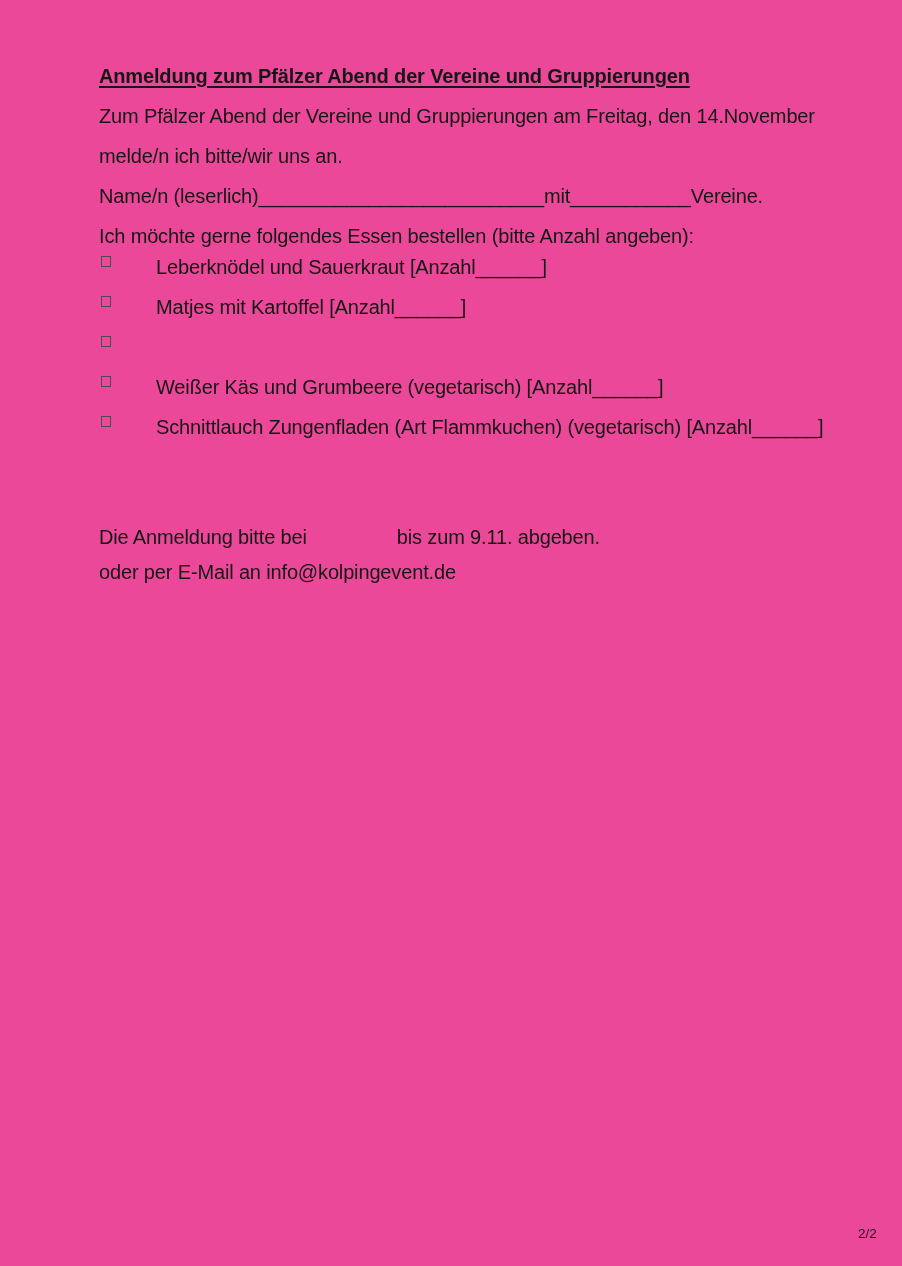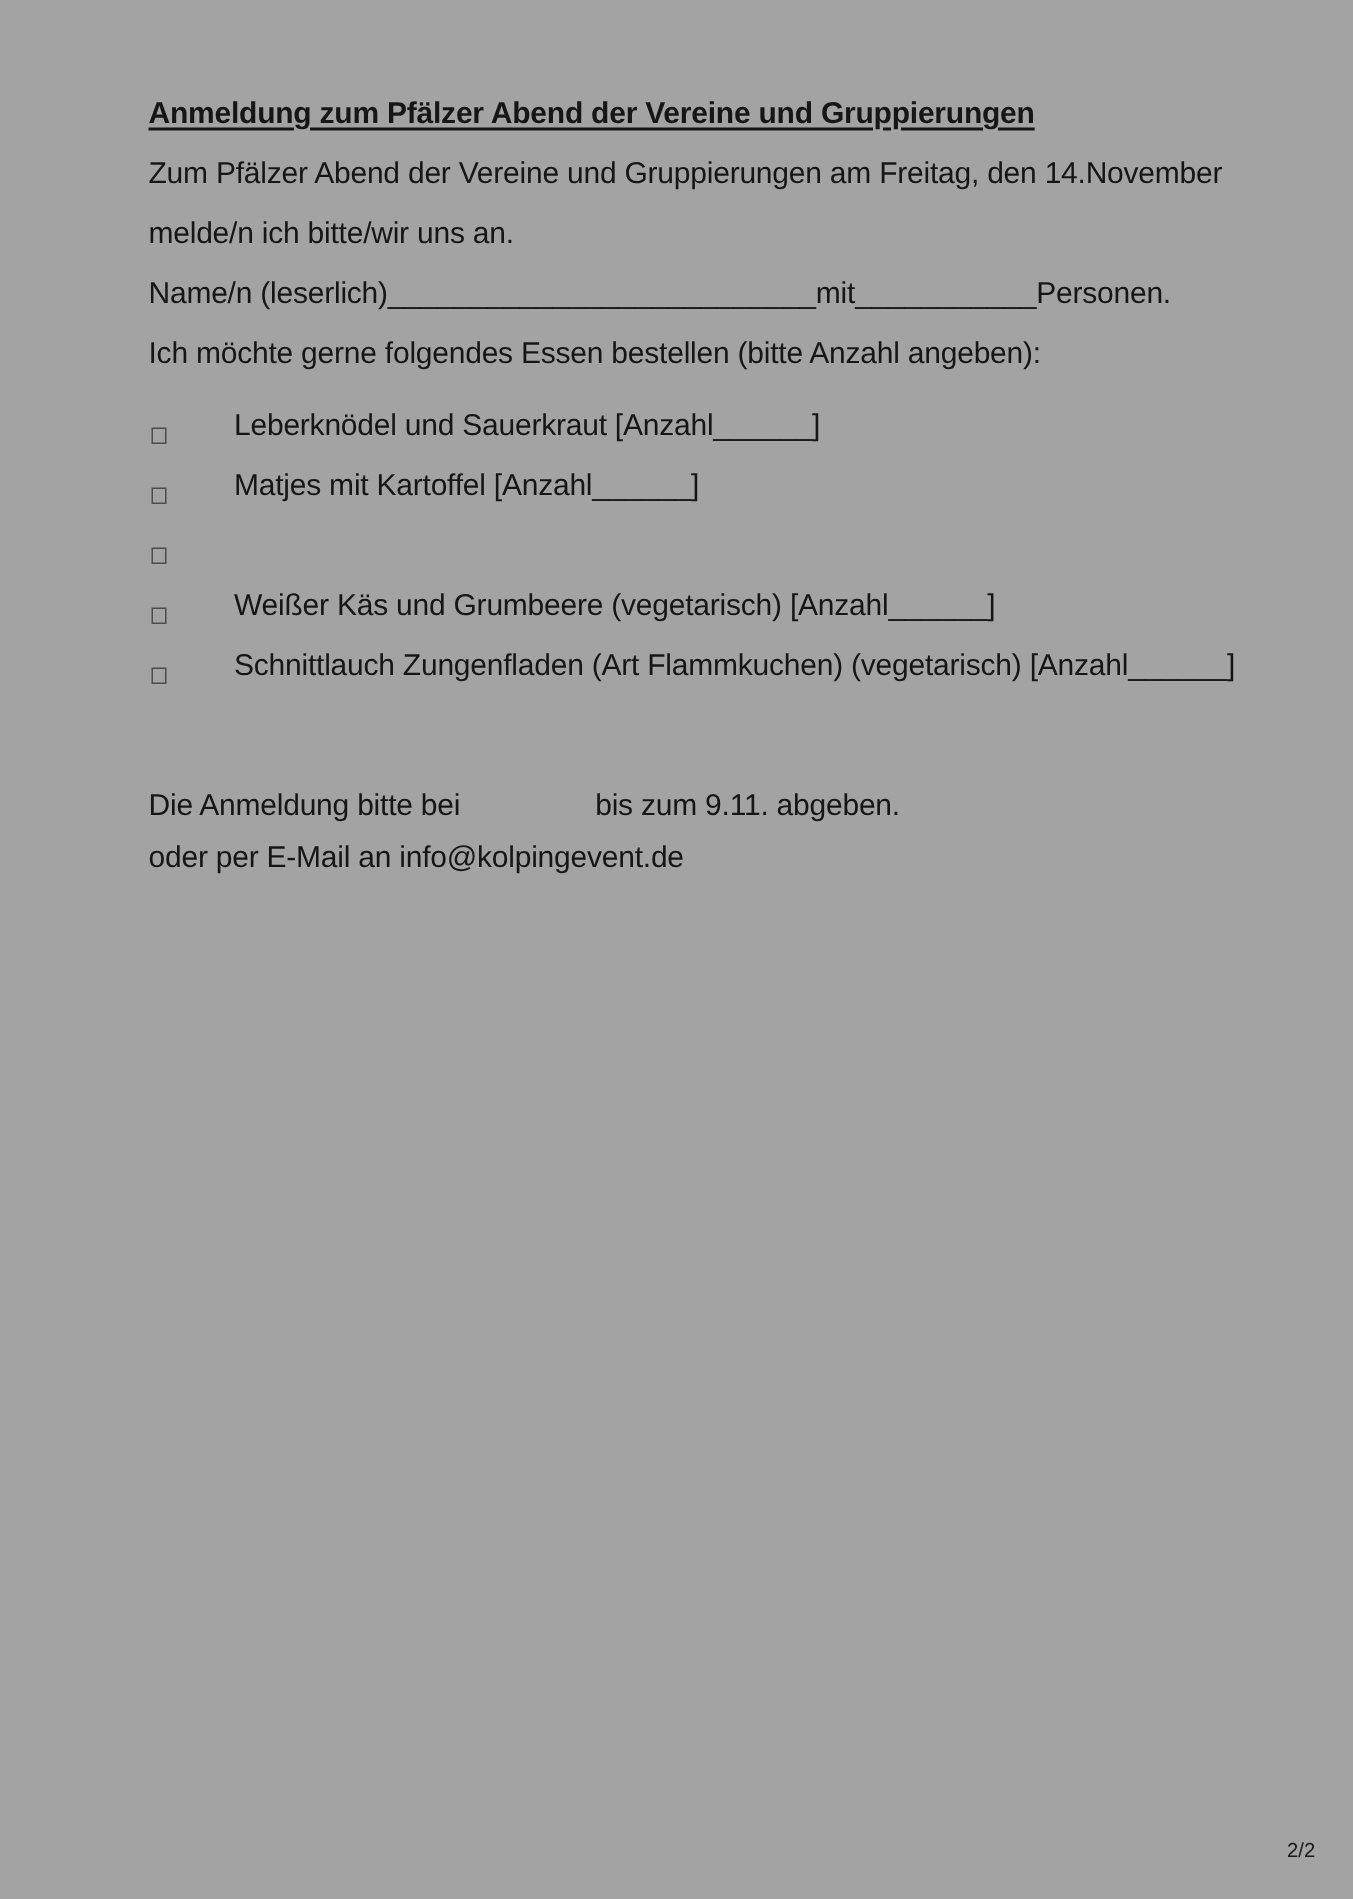--- a/index.html
+++ b/index.html
@@ -4,21 +4,21 @@
 <style>
   html, body {
     margin: 0;
     padding: 0;
     background: #ffffff;
   }
   .page {
     position: relative;
     width: 902px;
     height: 1266px;
-    background: #a3a3a3;
+    background: #ec4899;
     overflow: hidden;
     font-family: "Liberation Sans", "DejaVu Sans", sans-serif;
     color: #161616;
   }
   .content {
     position: absolute;
     left: 99px;
     top: 56px;
     width: 760px;
     font-size: 20px;
@@ -31,21 +31,21 @@
     text-decoration-thickness: 2px;
     text-underline-offset: 3px;
     white-space: nowrap;
   }
   .line {
     line-height: 40px;
     white-space: nowrap;
   }
   .menu-item {
     display: flex;
-    align-items: flex-end;
+    align-items: flex-start;
     height: 40px;
   }
   .checkbox {
     width: 8px;
     height: 9px;
     border: 1px solid #4d4d4d;
     margin-left: 2px;
     flex: 0 0 auto;
   }
   .menu-label {
@@ -74,21 +74,21 @@
 <body>
 
 <div class="page">
   <div class="content">
 
     <div class="doc-title">Anmeldung zum Pfälzer Abend der Vereine und Gruppierungen</div>
 
     <div class="line">Zum Pfälzer Abend der Vereine und Gruppierungen am Freitag, den 14.November</div>
     <div class="line">melde/n ich bitte/wir uns an.</div>
 
-    <div class="line"><span>Name/n (leserlich)</span><span>__________________________</span><span>mit</span><span>___________</span><span>Personen.</span></div>
+    <div class="line"><span>Name/n (leserlich)</span><span>__________________________</span><span>mit</span><span>___________</span><span>Vereine.</span></div>
 
 
     <div class="line">Ich möchte gerne folgendes Essen bestellen (bitte Anzahl angeben):</div>
 
     <div class="menu-item">
       <span class="checkbox"></span>
       <span class="menu-label">Leberknödel und Sauerkraut [Anzahl______]</span>
     </div>
     <div class="menu-item">
       <span class="checkbox"></span>

